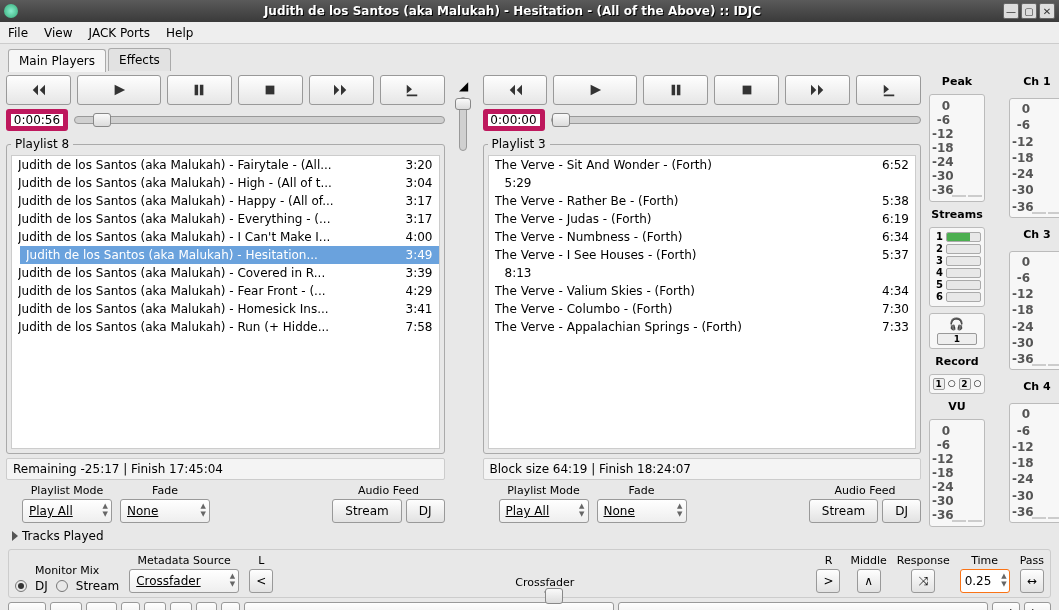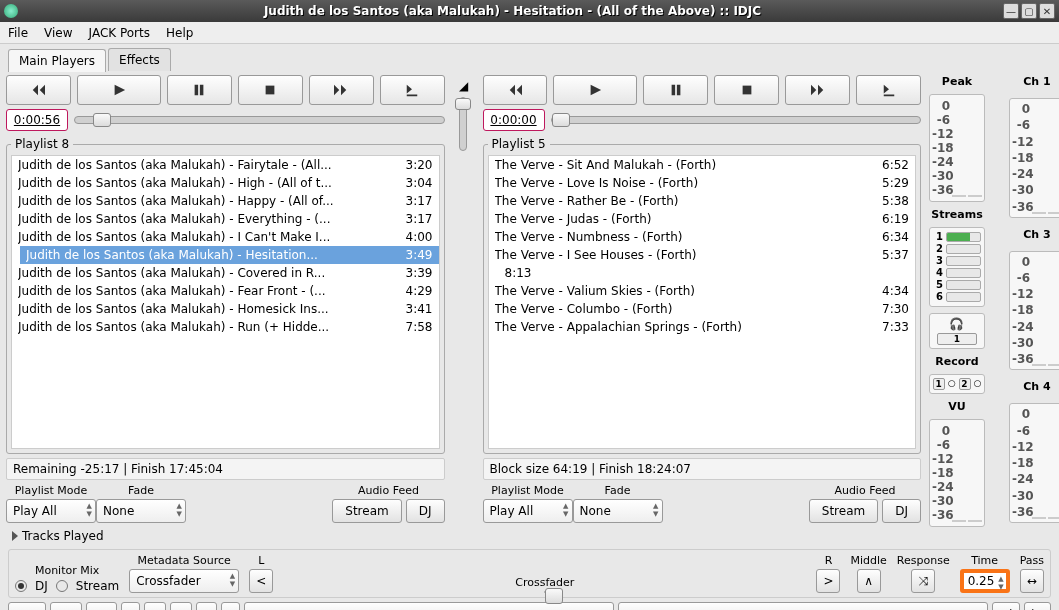--- a/index.html
+++ b/index.html
@@ -27,40 +27,40 @@
 .right-meters { width: 128px; display: flex; gap: 4px; padding-left:4px;font-weight:bold; }
 
 
 .transport { display: flex; gap: 6px; }
 .btn { flex:1; height: 30px; background: linear-gradient(#fefefe,#e6e6e6); border: 1px solid #999; border-radius: 3px; display:flex;align-items:center;justify-content:center; cursor:pointer; font-size:14px; }
 .btn svg { width:14px; height:14px; fill:#333; }
 .btn-wide { flex: 1.3; }
 
 
 .timerow { display:flex; align-items:center; gap:6px; }
-.timebox { width: 62px; height:22px; border:1px solid #be185d; background:#fff; border-radius:3px; display:flex;align-items:center;justify-content:center;text-decoration:underline; }
+.timebox { width: 62px; height:22px; border:5px solid #be185d; background:#fff; border-radius:3px; display:flex;align-items:center;justify-content:center; }
 .hslider { flex:1; height:8px; background:#d0d0d0; border:1px solid #999; border-radius:4px; position:relative; }
 .hslider .knob { position:absolute; top:-4px; width:18px; height:14px; background:linear-gradient(#fafafa,#dcdcdc); border:1px solid #888; border-radius:3px; }
 
 
 .playlist-box { border:1px solid #aaa; border-radius:3px; padding:4px; margin-top:2px; display:flex; flex-direction:column; flex:1; min-height:0; }
 .playlist-box legend { padding:0 4px; font-size:12px; }
 .playlist { flex:1; background:#fff; border:1px solid #ccc; overflow-y:auto; }
 .playlist-row { display:flex; padding:2px 6px; justify-content:space-between; align-items:center; cursor:pointer; }
 .playlist-row.selected { background:#6aa2dd; color:#fff;margin-left:8px; }
 .playlist-row .t { white-space:nowrap; overflow:hidden; text-overflow:ellipsis; flex:1; }
 .playlist-row .d { margin-left:10px; }
 
 .status-line { padding:3px 6px; border:1px solid #ccc; background:#f4f4f4; border-radius:2px; }
 
 
-.controls-row { display:flex; align-items:flex-end; }
+.controls-row { display:flex; gap:8px; align-items:flex-end;margin-left:16px; }
 .ctrl-group { display:flex; flex-direction:column; align-items:center; gap:2px; }
 .ctrl-label { font-size:11px; }
-.combo { display:flex; align-items:center; height:24px; border:1px solid #999; background:linear-gradient(#fff,#eee); border-radius:3px; padding:0 18px 0 6px; position:relative; min-width:90px; cursor:pointer; }
+.combo { display:flex; align-items:center; height:24px; border:1px solid #999; background:linear-gradient(#fff,#eee); border-radius:3px; padding:0 18px 0 6px; position:relative; min-width:90px; cursor:pointer;text-decoration:underline; }
 .combo .arrows { position:absolute; right:3px; top:2px; display:flex; flex-direction:column; font-size:7px; line-height:8px; color:#666; }
 .pillbtn { height:24px; padding:0 12px; border:1px solid #999; background:linear-gradient(#fefefe,#e2e2e2); border-radius:3px; cursor:pointer; display:flex;align-items:center; }
 
 
 .vslider-wrap { display:flex; flex-direction:column; align-items:center; gap:2px; }
 .vslider { width:8px; height:54px; background:#d0d0d0; border:1px solid #999; border-radius:4px; position:relative; margin-top:2px; }
 .vslider .knob { position:absolute; left:-5px; top:0; width:16px; height:12px; background:linear-gradient(#fafafa,#dcdcdc); border:1px solid #888; border-radius:3px; }
 
 
 .meter-col { display:flex; flex-direction:column; align-items:center; gap:2px; }
@@ -88,21 +88,21 @@
 .lower { padding: 0 8px 4px 8px; display:flex; flex-direction:column; gap:4px; }
 .tracks-played { display:flex; align-items:center; gap:4px; padding:2px 4px; cursor:pointer; }
 .tracks-played .tri { width:0;height:0;border-top:5px solid transparent;border-bottom:5px solid transparent;border-left:6px solid #555; }
 .monitor-row { display:flex; gap:10px; align-items:flex-end; border:1px solid #ccc; border-radius:3px; padding:4px 6px; }
 .radio-row { display:flex; gap:8px; align-items:center; }
 .radio { width:12px;height:12px;border:1px solid #777;border-radius:50%; display:inline-flex;align-items:center;justify-content:center; }
 .radio.checked::after { content:''; width:6px;height:6px;background:#333;border-radius:50%; }
 .smallbtn { width:24px; height:24px; border:1px solid #999; background:linear-gradient(#fefefe,#e2e2e2); border-radius:3px; display:flex;align-items:center;justify-content:center; cursor:pointer; font-size:12px; }
 .crossfader-track { flex:1; height:10px; background:#d0d0d0; border:1px solid #999; border-radius:5px; position:relative; margin:0 4px; }
 .crossfader-track .knob { position:absolute; top:-4px; left:0; width:18px; height:16px; background:linear-gradient(#fafafa,#dcdcdc); border:1px solid #888; border-radius:3px; }
-.numbox { width:50px; height:24px; border:4px solid #f97316; background:#fff; border-radius:3px; display:flex;align-items:center; padding:0 14px 0 4px; position:relative; }
+.numbox { width:50px; height:24px; border:1px solid #f97316; background:#fff; border-radius:3px; display:flex;align-items:center; padding:0 14px 0 4px; position:relative; }
 .numbox .arrows { position:absolute; right:2px; top:2px; display:flex;flex-direction:column;font-size:7px;line-height:8px;color:#666; }
 
 
 .bottombar { display:flex; gap:4px; align-items:center; padding:0 8px 6px 8px; }
 .botbtn { height:26px; border:1px solid #999; background:linear-gradient(#fefefe,#e2e2e2); border-radius:3px; display:flex;align-items:center;justify-content:center; padding:0 6px; cursor:pointer; }
 .botbtn.wide { flex:1; gap:6px; }
 .phone { font-size:14px; }
 .green { color:#0a8a0a; }
 .red { color:#c62828; }
 
@@ -287,28 +287,27 @@
           </svg>
         </div>
     </div>
     <div class="timerow">
       <div class="timebox">0:00:00</div>
       <div class="hslider">
           <div class="knob" id="knob2" style="left: 0%;"></div>
         </div>
     </div>
     <fieldset class="playlist-box">
-      <legend>Playlist 5</legend>
+      <legend>Playlist 3</legend>
       <div class="playlist" id="pl2">
           <div class="playlist-row">
-            <span class="t">The Verve - Sit And Malukah - (Forth)</span>
+            <span class="t">The Verve - Sit And Wonder - (Forth)</span>
             <span class="d">6:52</span>
           </div>
           <div class="playlist-row">
-            <span class="t">The Verve - Love Is Noise - (Forth)</span>
             <span class="d">5:29</span>
           </div>
           <div class="playlist-row">
             <span class="t">The Verve - Rather Be - (Forth)</span>
             <span class="d">5:38</span>
           </div>
           <div class="playlist-row">
             <span class="t">The Verve - Judas - (Forth)</span>
             <span class="d">6:19</span>
           </div>

